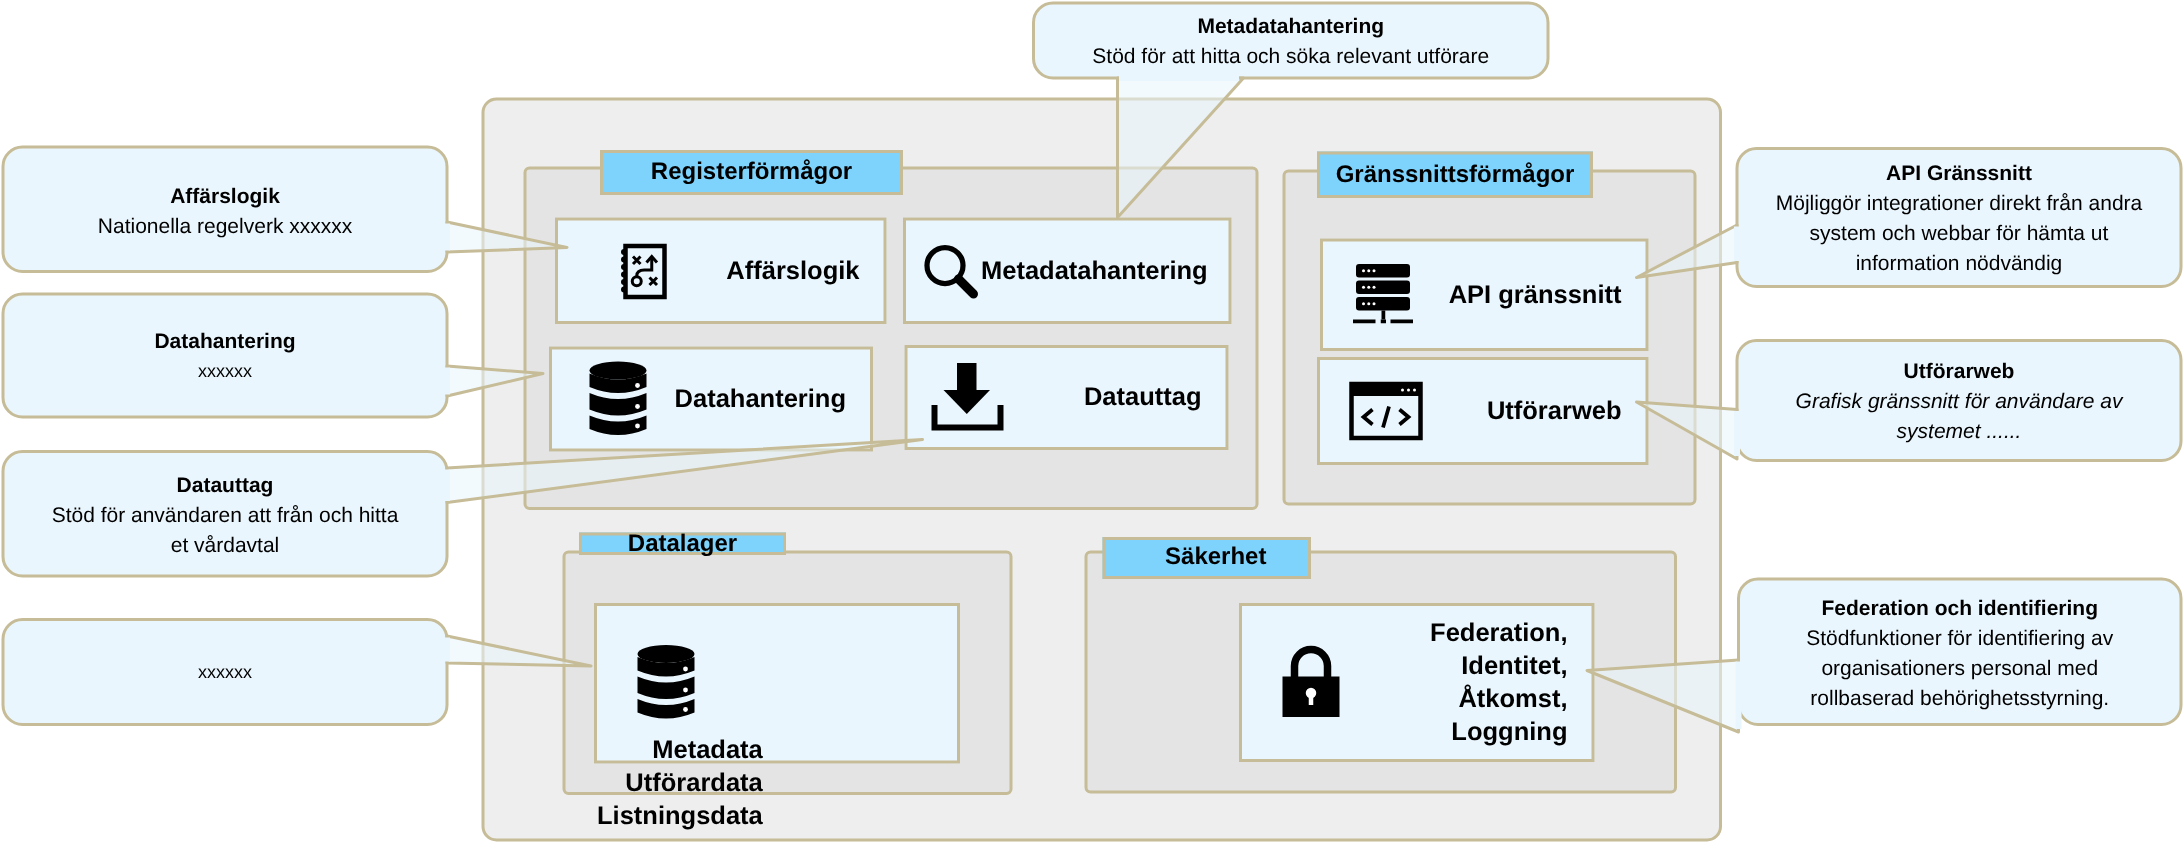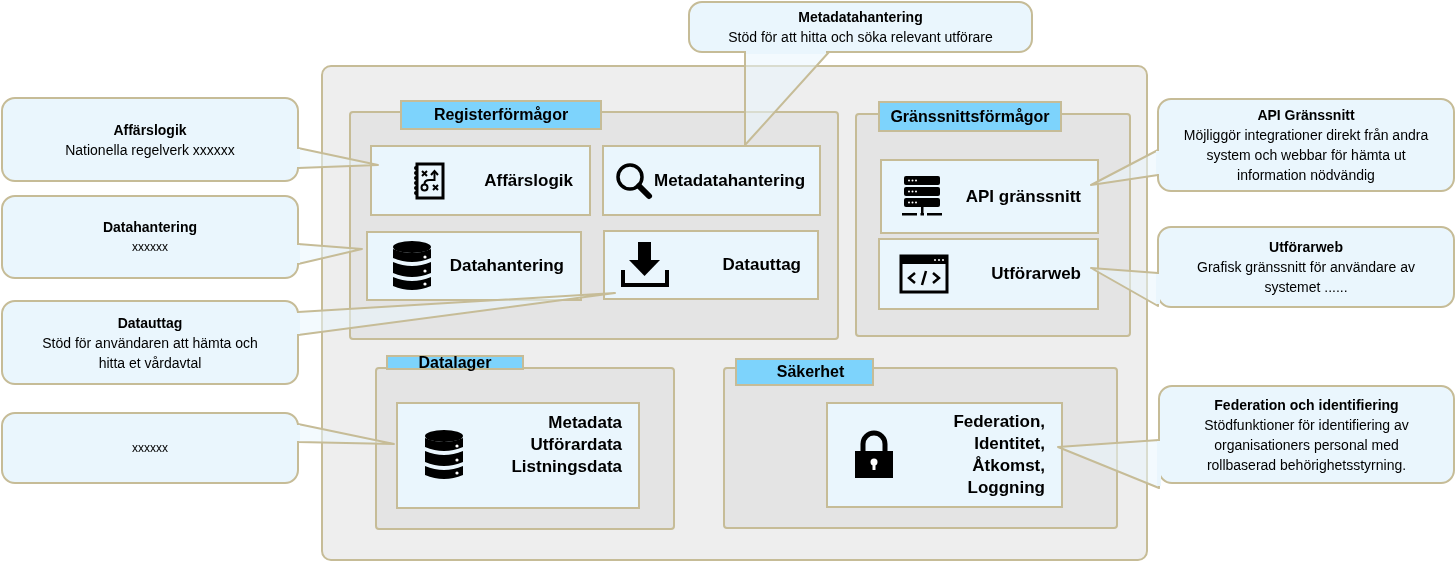--- a/index.html
+++ b/index.html
@@ -132,21 +132,21 @@
       <path d="M16 19 l-6 5 l6 5 M34 19 l6 5 l-6 5 M27 17 l-4 14" fill="none" stroke="#000" stroke-width="2.5"></path>
     </svg>
   </span>
   <span class="label">Utförarweb</span>
 </div>
 
 <div class="abs group" style="left:375px;top:367px;width:300px;height:163px;"></div>
 <div class="abs gtitle" style="left:386px;top:355px;width:138px;height:15px;">
   <span>Datalager</span>
 </div>
-<div class="abs card" style="left:396px;top:402px;width:244px;height:107px;align-items:flex-start;">
+<div class="abs card" style="left:396px;top:402px;width:244px;height:107px;align-items:flex-start;flex-direction:column;">
   <span class="icon" style="width:60px;padding-left:16px;padding-top:25px;">
     <svg width="40" height="52" viewBox="0 0 40 52">
       <ellipse cx="20" cy="7" rx="19" ry="6" fill="#000"></ellipse>
       <path d="M1 9 v9 q19 8 38 0 v-9 q-19 8 -38 0z" fill="#000"></path>
       <path d="M1 22 v11 q19 8 38 0 v-11 q-19 8 -38 0z" fill="#000"></path>
       <path d="M1 37 v9 q19 8 38 0 v-9 q-19 8 -38 0z" fill="#000"></path>
       <circle cx="33" cy="17" r="1.6" fill="#fff"></circle>
         <circle cx="33" cy="31" r="1.6" fill="#fff"></circle>
         <circle cx="33" cy="44" r="1.6" fill="#fff"></circle>
     </svg>
@@ -186,32 +186,32 @@
 <div class="abs callout" style="left:1px;top:97px;width:298px;height:85px;">
   <div class="ct">Affärslogik</div>
   <div>Nationella regelverk xxxxxx</div>
 </div>
 <div class="abs callout" style="left:1px;top:195px;width:298px;height:84px;">
   <div class="ct">Datahantering</div>
   <div style="font-size:12px;">xxxxxx</div>
 </div>
 <div class="abs callout" style="left:1px;top:300px;width:298px;height:85px;">
   <div class="ct">Datauttag</div>
-  <div style="padding:0 26px;">Stöd för användaren att hämta och hitta et vårdavtal</div>
+  <div style="padding:0 26px;">Stöd för användaren att från och hitta et vårdavtal</div>
 </div>
 <div class="abs callout" style="left:1px;top:412px;width:298px;height:72px;">
   <div style="font-size:12px;">xxxxxx</div>
 </div>
 <div class="abs callout" style="left:1157px;top:98px;width:298px;height:94px;">
   <div class="ct">API Gränssnitt</div>
   <div style="padding:0 14px;">Möjliggör integrationer direkt från andra system och webbar för hämta ut information nödvändig</div>
 </div>
 <div class="abs callout" style="left:1157px;top:226px;width:298px;height:82px;">
   <div class="ct">Utförarweb</div>
-  <div style="padding:0 20px;">Grafisk gränssnitt för användare av systemet ......</div>
+  <div style="padding:0 20px;font-style:italic;">Grafisk gränssnitt för användare av systemet ......</div>
 </div>
 <div class="abs callout" style="left:1158px;top:385px;width:297px;height:99px;">
   <div class="ct">Federation och identifiering</div>
   <div style="padding:0 20px;">Stödfunktioner för identifiering av organisationers personal med rollbaserad behörighetsstyrning.</div>
 </div>
 
 <svg class="conn" width="1456" height="562">
   <g fill="#eaf6fd" fill-opacity="0.55" stroke="#c6bc97" stroke-width="2" stroke-linejoin="round">
     <polygon points="745,52 745,145 829,52"></polygon>
     <polygon points="298,148 378,165 298,168"></polygon>

